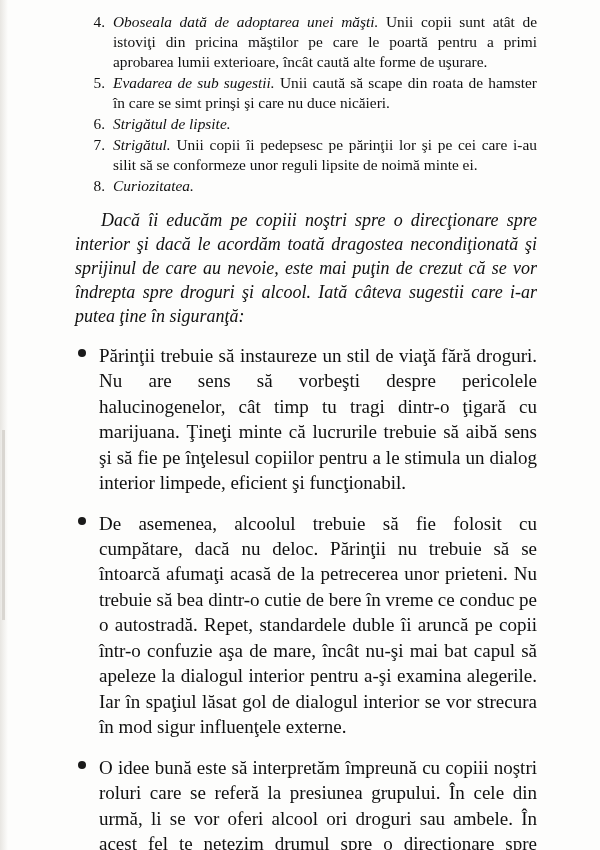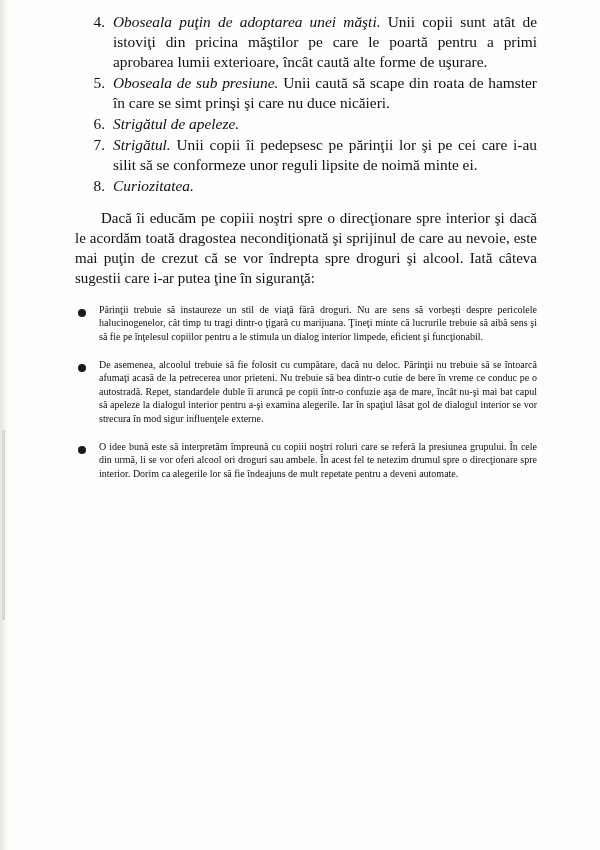--- a/index.html
+++ b/index.html
@@ -65,39 +65,40 @@
     width: 30px;
     text-align: right;
     font-size: 15.4px;
   }
   .it {
     font-style: italic;
   }
 
   
   p.body-par {
-    font-size: 15px;
+    font-size: 18px;
     line-height: 1.33;
     text-align: justify;
     margin: 13px 0 0 0;
     text-indent: 26px;
     hyphens: manual;
+    font-style: italic;
   }
 
   
   ul.bullets {
     list-style: none;
     margin: 14px 0 0 0;
     padding: 0;
   }
   ul.bullets li {
     position: relative;
     padding-left: 24px;
     margin-bottom: 15px;
-    font-size: 10px;
+    font-size: 19px;
     line-height: 1.34;
     text-align: justify;
   }
   ul.bullets li .dot {
     position: absolute;
     left: 3px;
     top: 6px;
     width: 8px;
     height: 8px;
     border-radius: 50%;
@@ -108,27 +109,27 @@
 <body>
 
 <div class="page">
   <div class="edge-left"></div>
   <div class="edge-mark"></div>
 
   <div class="content">
 
     <ol class="num-list">
       <li>
-        <span class="marker">4.</span><span class="it">Oboseala puţin de adoptarea unei măşti.</span><span> Unii copii sunt atât de istoviţi din pricina măştilor pe care le poartă pentru a primi aprobarea lumii exterioare, încât caută alte forme de uşurare.</span>
+        <span class="marker">4.</span><span class="it">Oboseala dată de adoptarea unei măşti.</span><span> Unii copii sunt atât de istoviţi din pricina măştilor pe care le poartă pentru a primi aprobarea lumii exterioare, încât caută alte forme de uşurare.</span>
       </li>
       <li>
-        <span class="marker">5.</span><span class="it">Oboseala de sub presiune.</span><span> Unii caută să scape din roata de hamster în care se simt prinşi şi care nu duce nicăieri.</span>
+        <span class="marker">5.</span><span class="it">Evadarea de sub sugestii.</span><span> Unii caută să scape din roata de hamster în care se simt prinşi şi care nu duce nicăieri.</span>
       </li>
       <li>
-        <span class="marker">6.</span><span class="it">Strigătul de apeleze.</span><span></span>
+        <span class="marker">6.</span><span class="it">Strigătul de lipsite.</span><span></span>
       </li>
       <li>
         <span class="marker">7.</span><span class="it">Strigătul.</span><span> Unii copii îi pedepsesc pe părinţii lor şi pe cei care i-au silit să se conformeze unor reguli lipsite de noimă minte ei.</span>
       </li>
       <li>
         <span class="marker">8.</span><span class="it">Curiozitatea.</span><span></span>
       </li>
     </ol>
 
     <p class="body-par">Dacă îi educăm pe copiii noştri spre o direcţionare spre interior şi dacă le acordăm toată dragostea necondiţionată şi sprijinul de care au nevoie, este mai puţin de crezut că se vor îndrepta spre droguri şi alcool. Iată câteva sugestii care i-ar putea ţine în siguranţă:</p>

